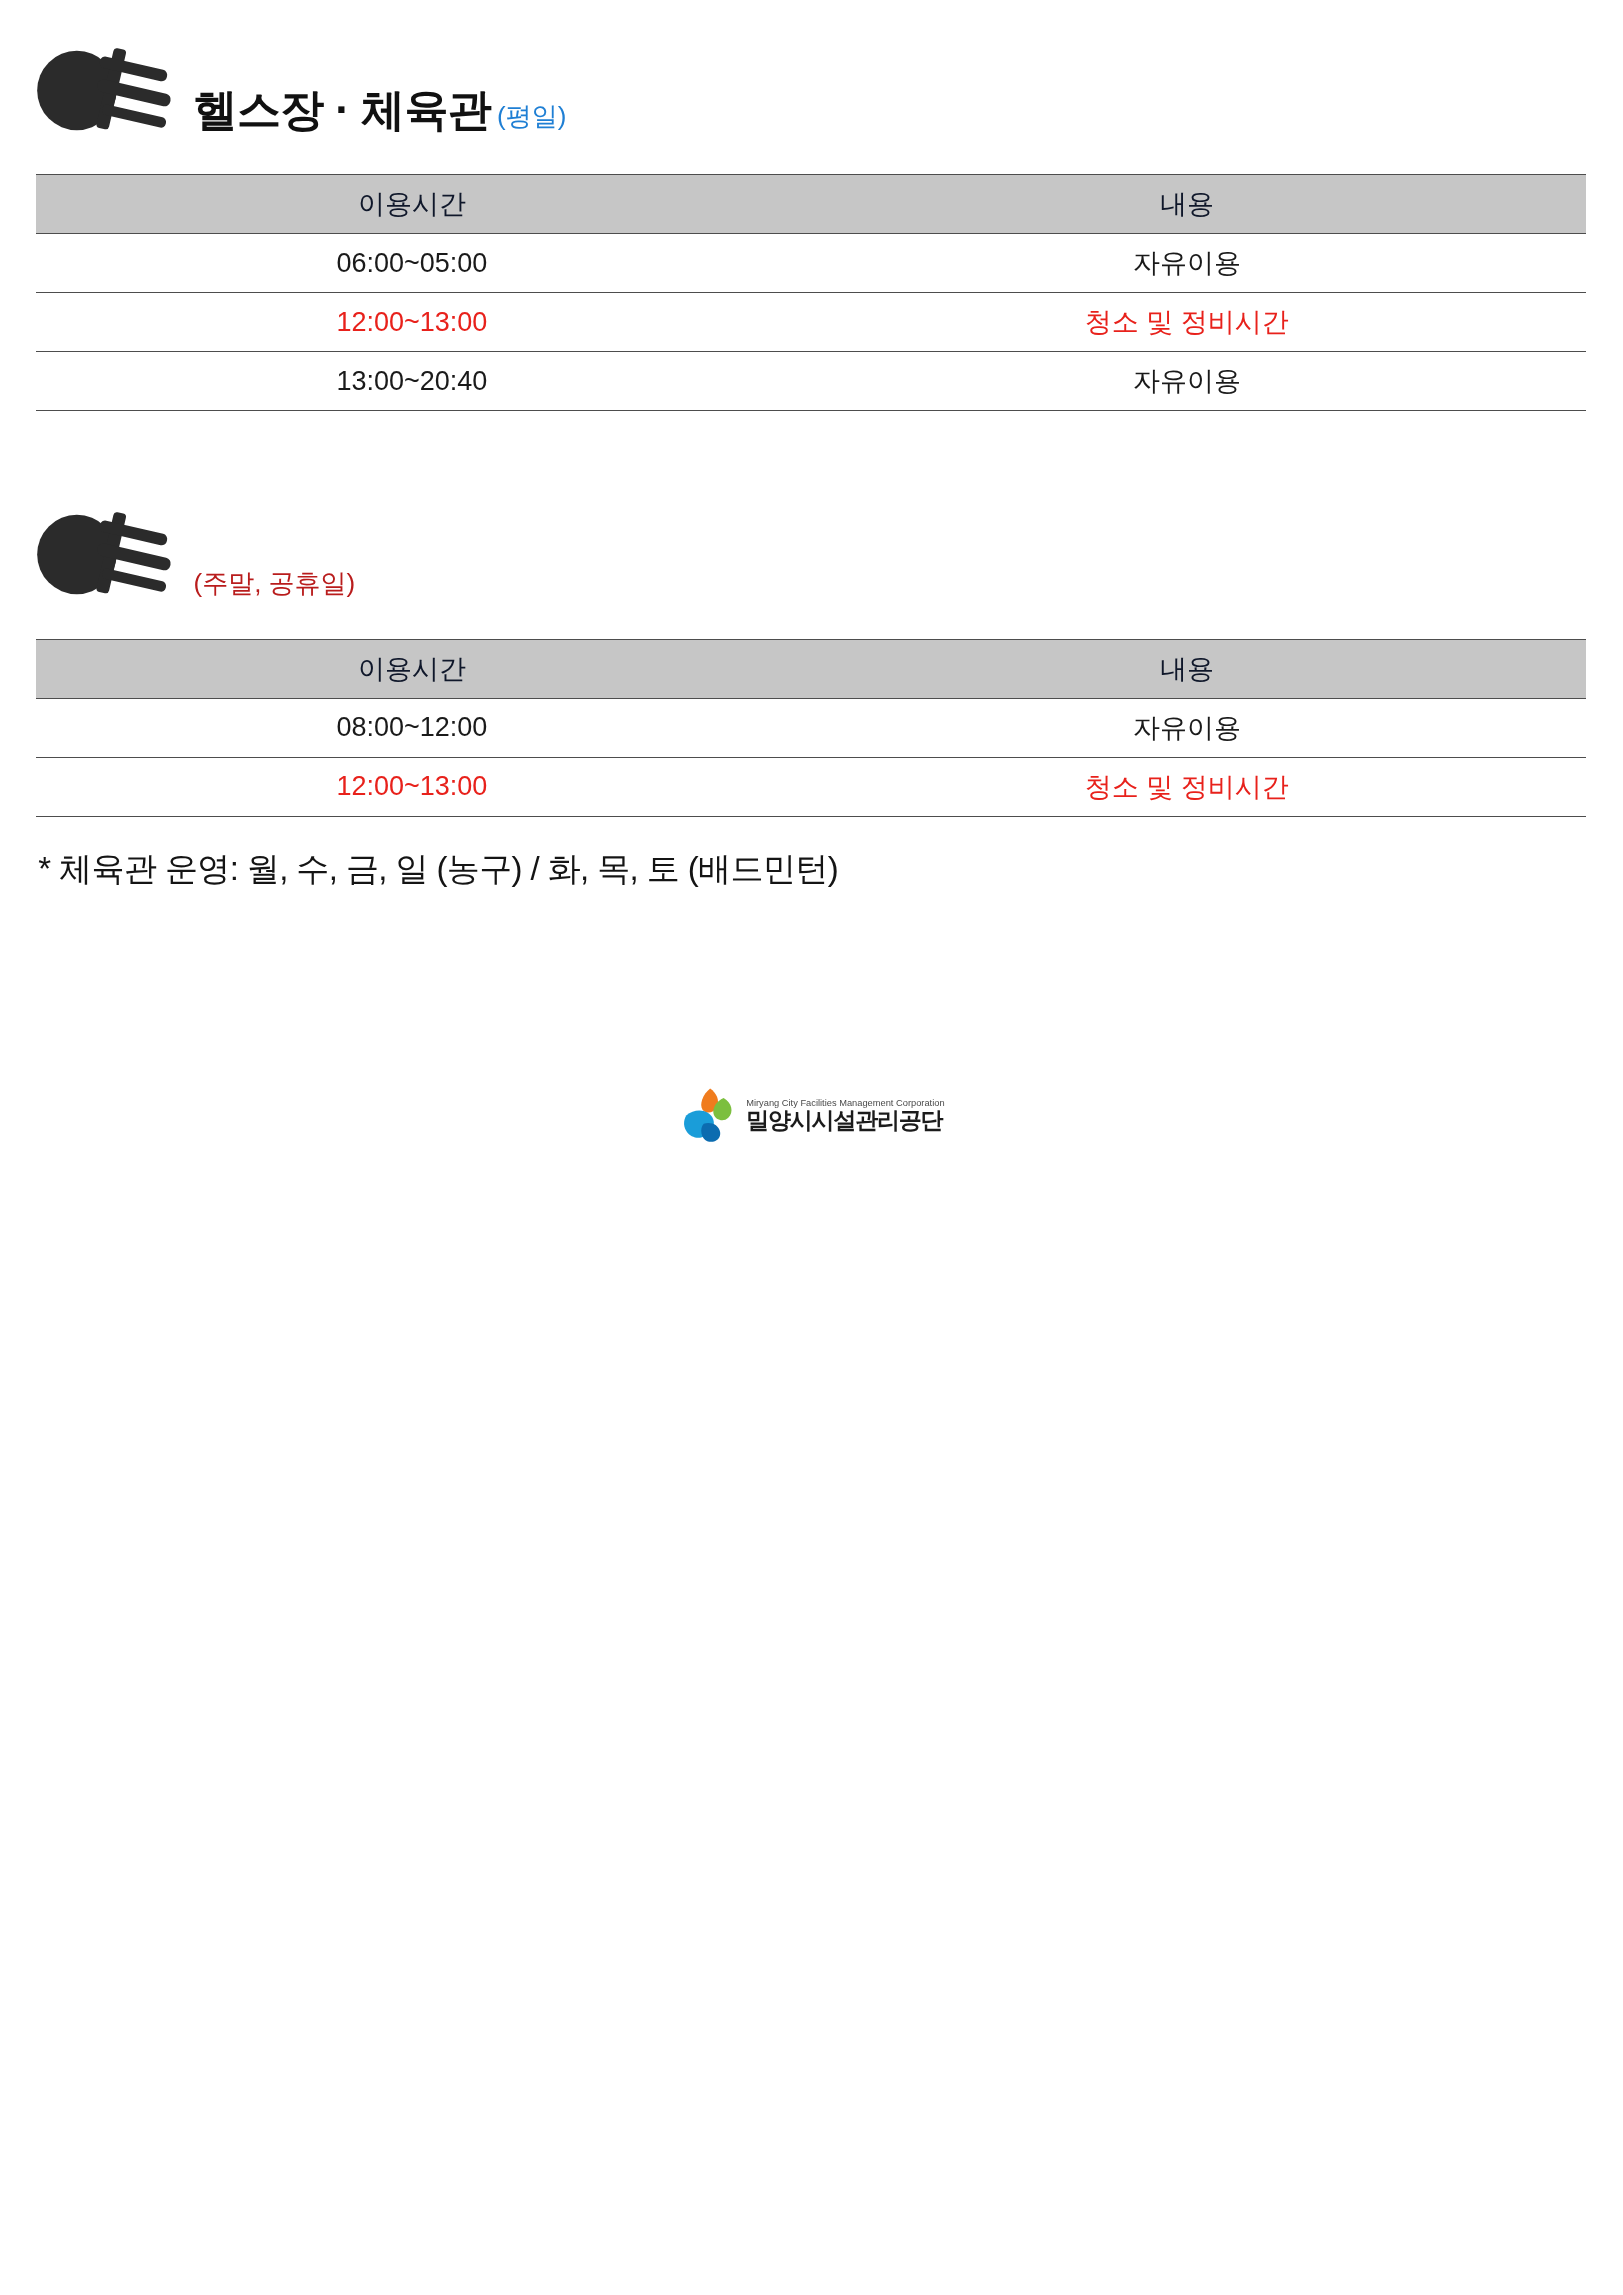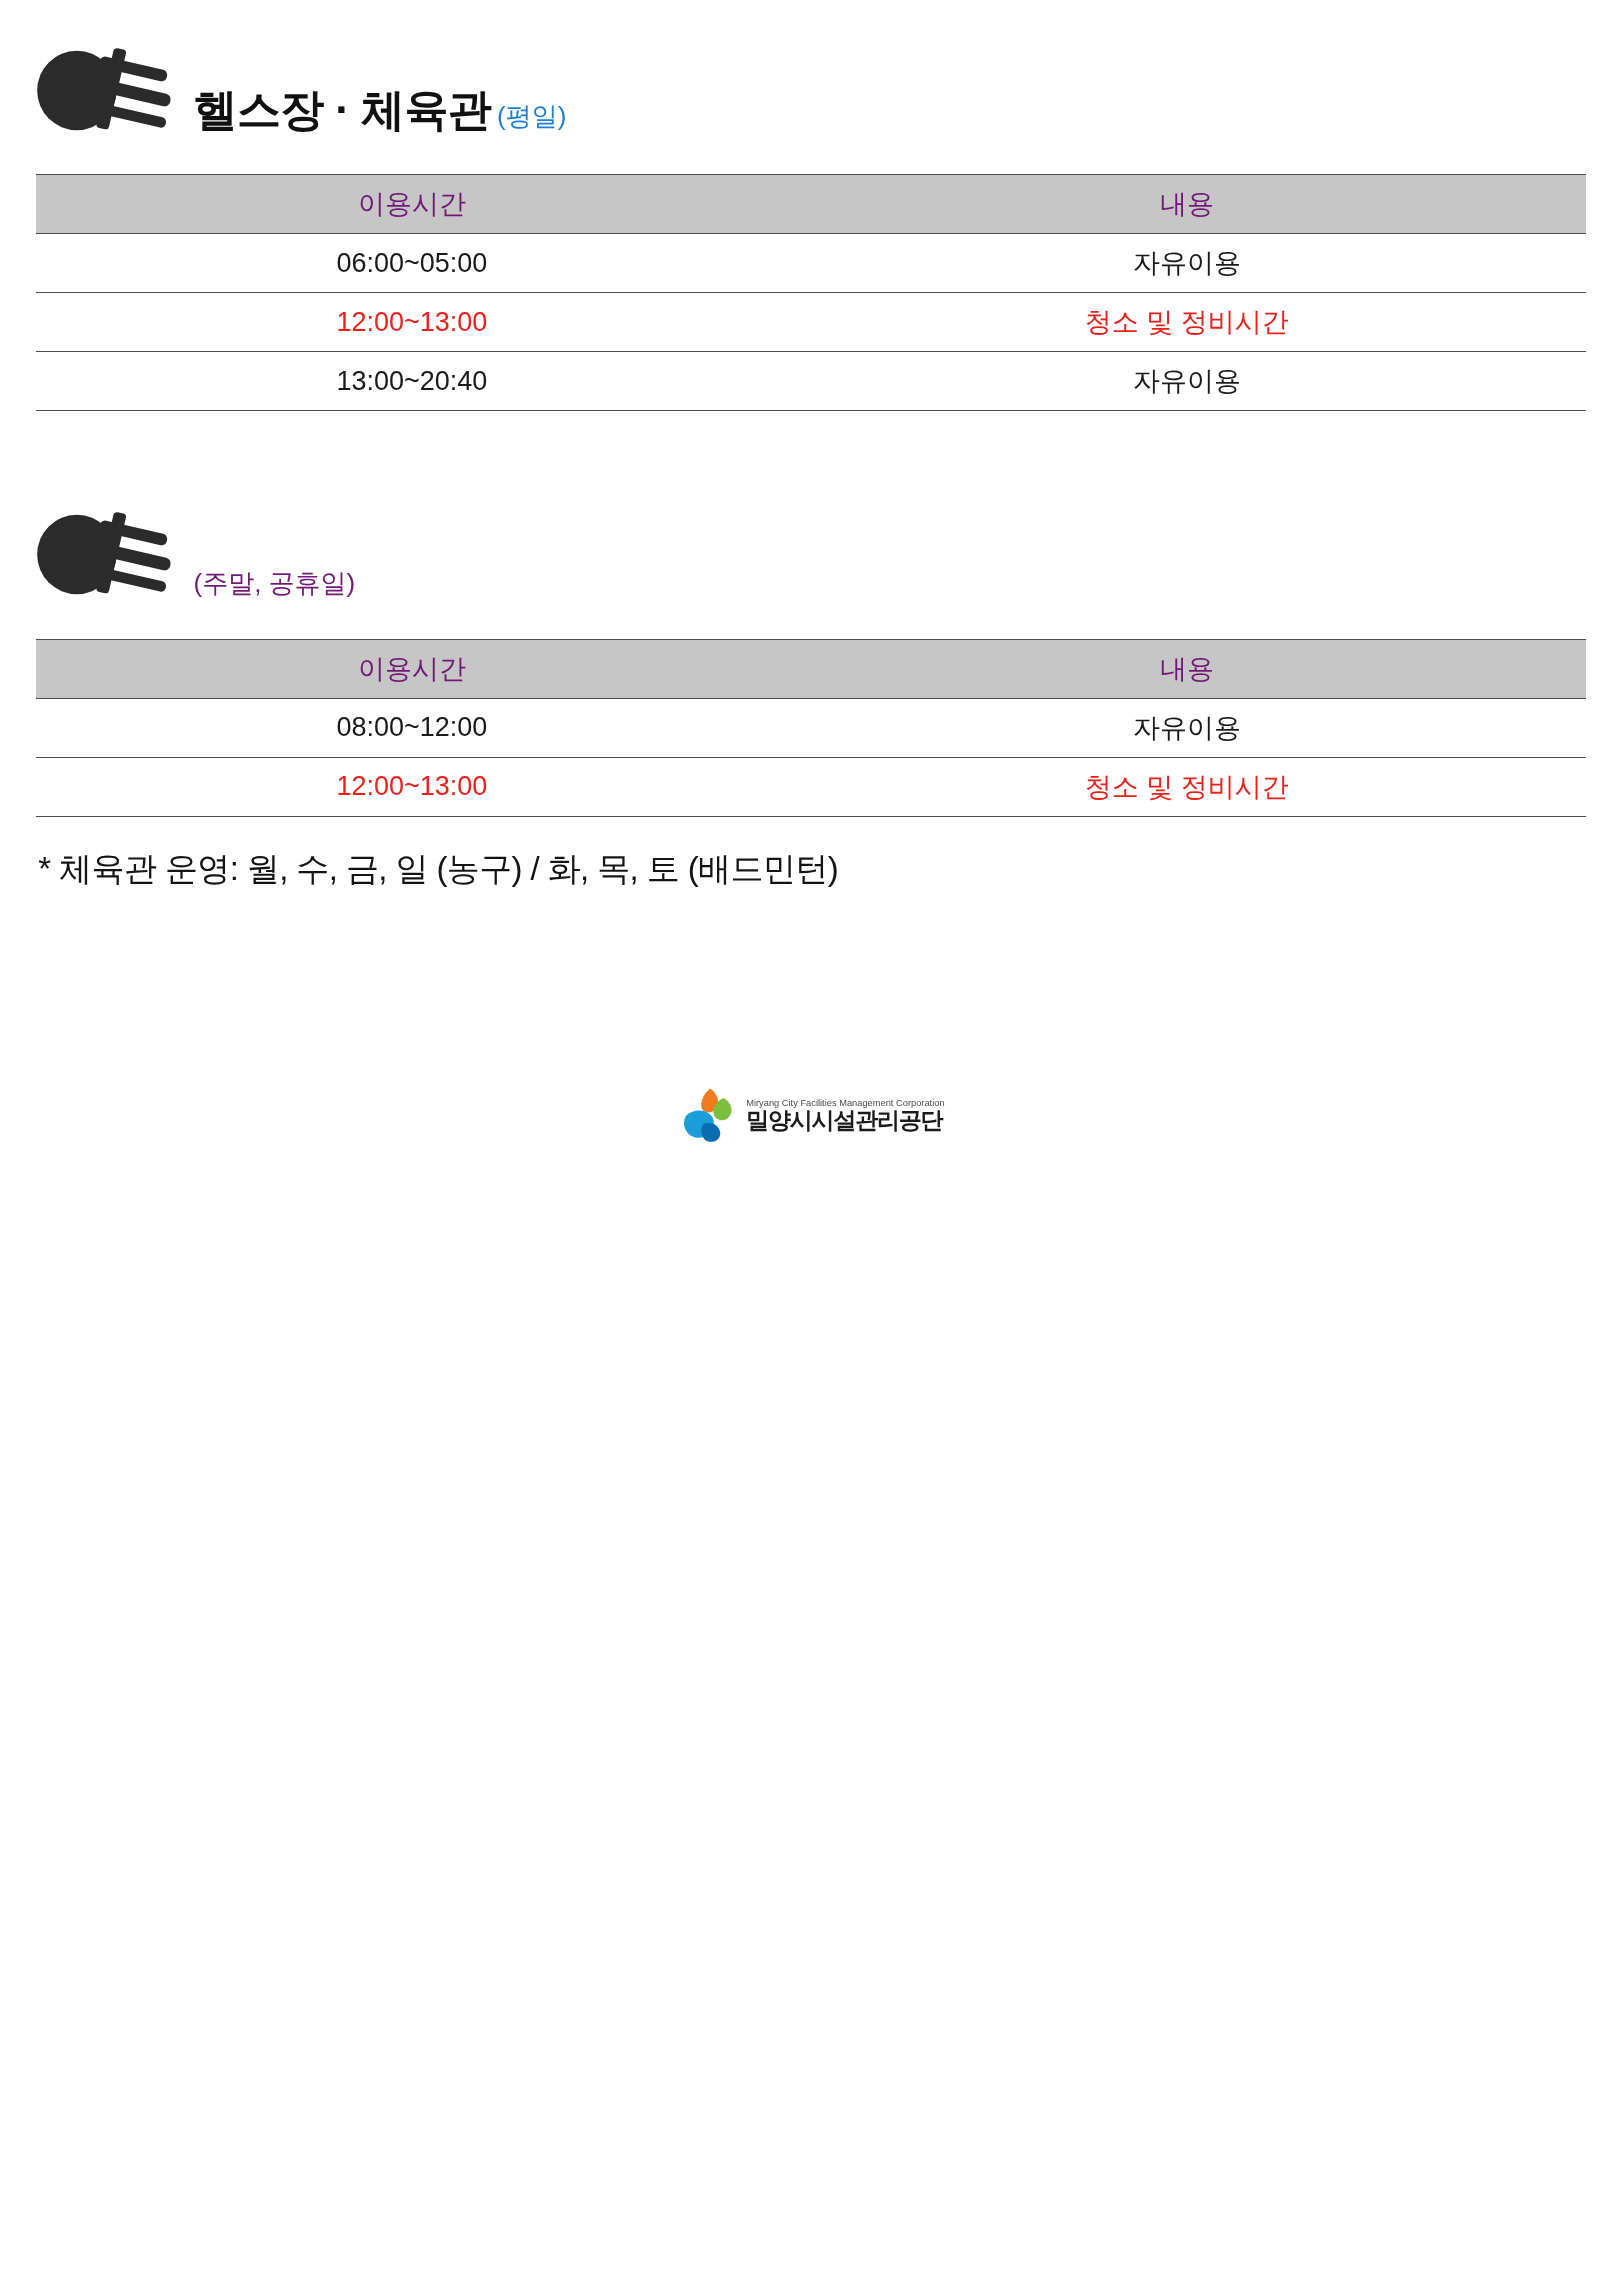--- a/index.html
+++ b/index.html
@@ -46,41 +46,41 @@
     letter-spacing: -0.6px;
     color: #111111;
     line-height: 1;
   }
   .head-sub {
     font-size: 26px;
     font-weight: 400;
     line-height: 1;
   }
   .head-sub.blue { color: #1f7fd4; }
-  .head-sub.red  { color: #701a75; }
+  .head-sub.red  { color: #b91c1c; }
 
   
   table.schedule {
     border-collapse: collapse;
     width: 1550px;
     margin: 0 0 0 0;
     table-layout: fixed;
   }
   table.schedule th,
   table.schedule td {
     text-align: center;
     font-size: 27px;
     font-weight: 400;
     padding: 11px 0 11px 0;
     border-bottom: 1.2px solid #4d4d4d;
   }
   table.schedule thead th {
     background: #c6c6c6;
     font-weight: 500;
-    color: #701a75;
+    color: #0f172a;
     border-bottom: 1.2px solid #4d4d4d;
     border-top: 1.2px solid #4d4d4d;
   }
   table.schedule col.c1 { width: 48.5%; }
   table.schedule col.c2 { width: 51.5%; }
   tr.warn td { color: #e8211b; }
 
   .note {
     font-size: 33px;
     font-weight: 400;

